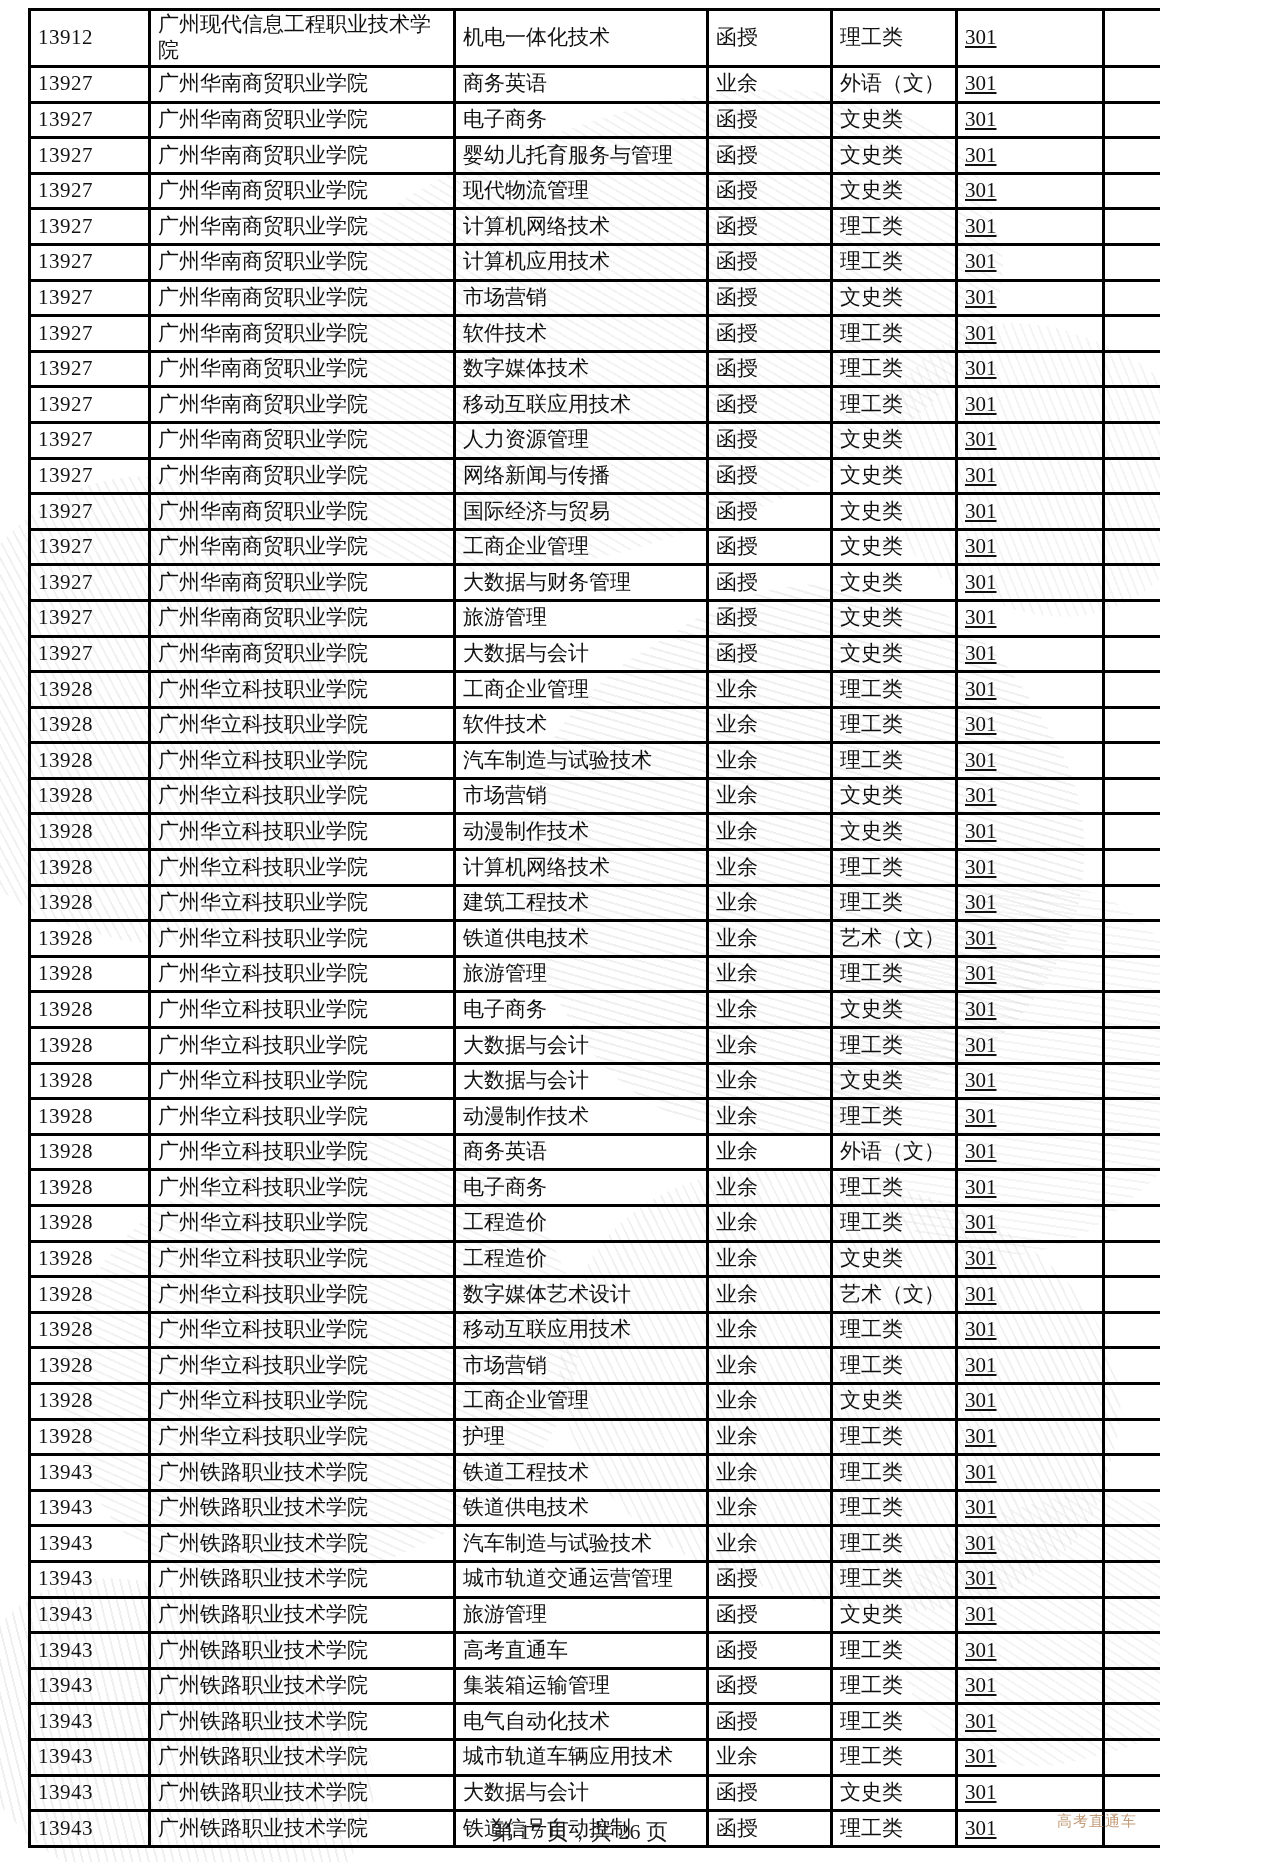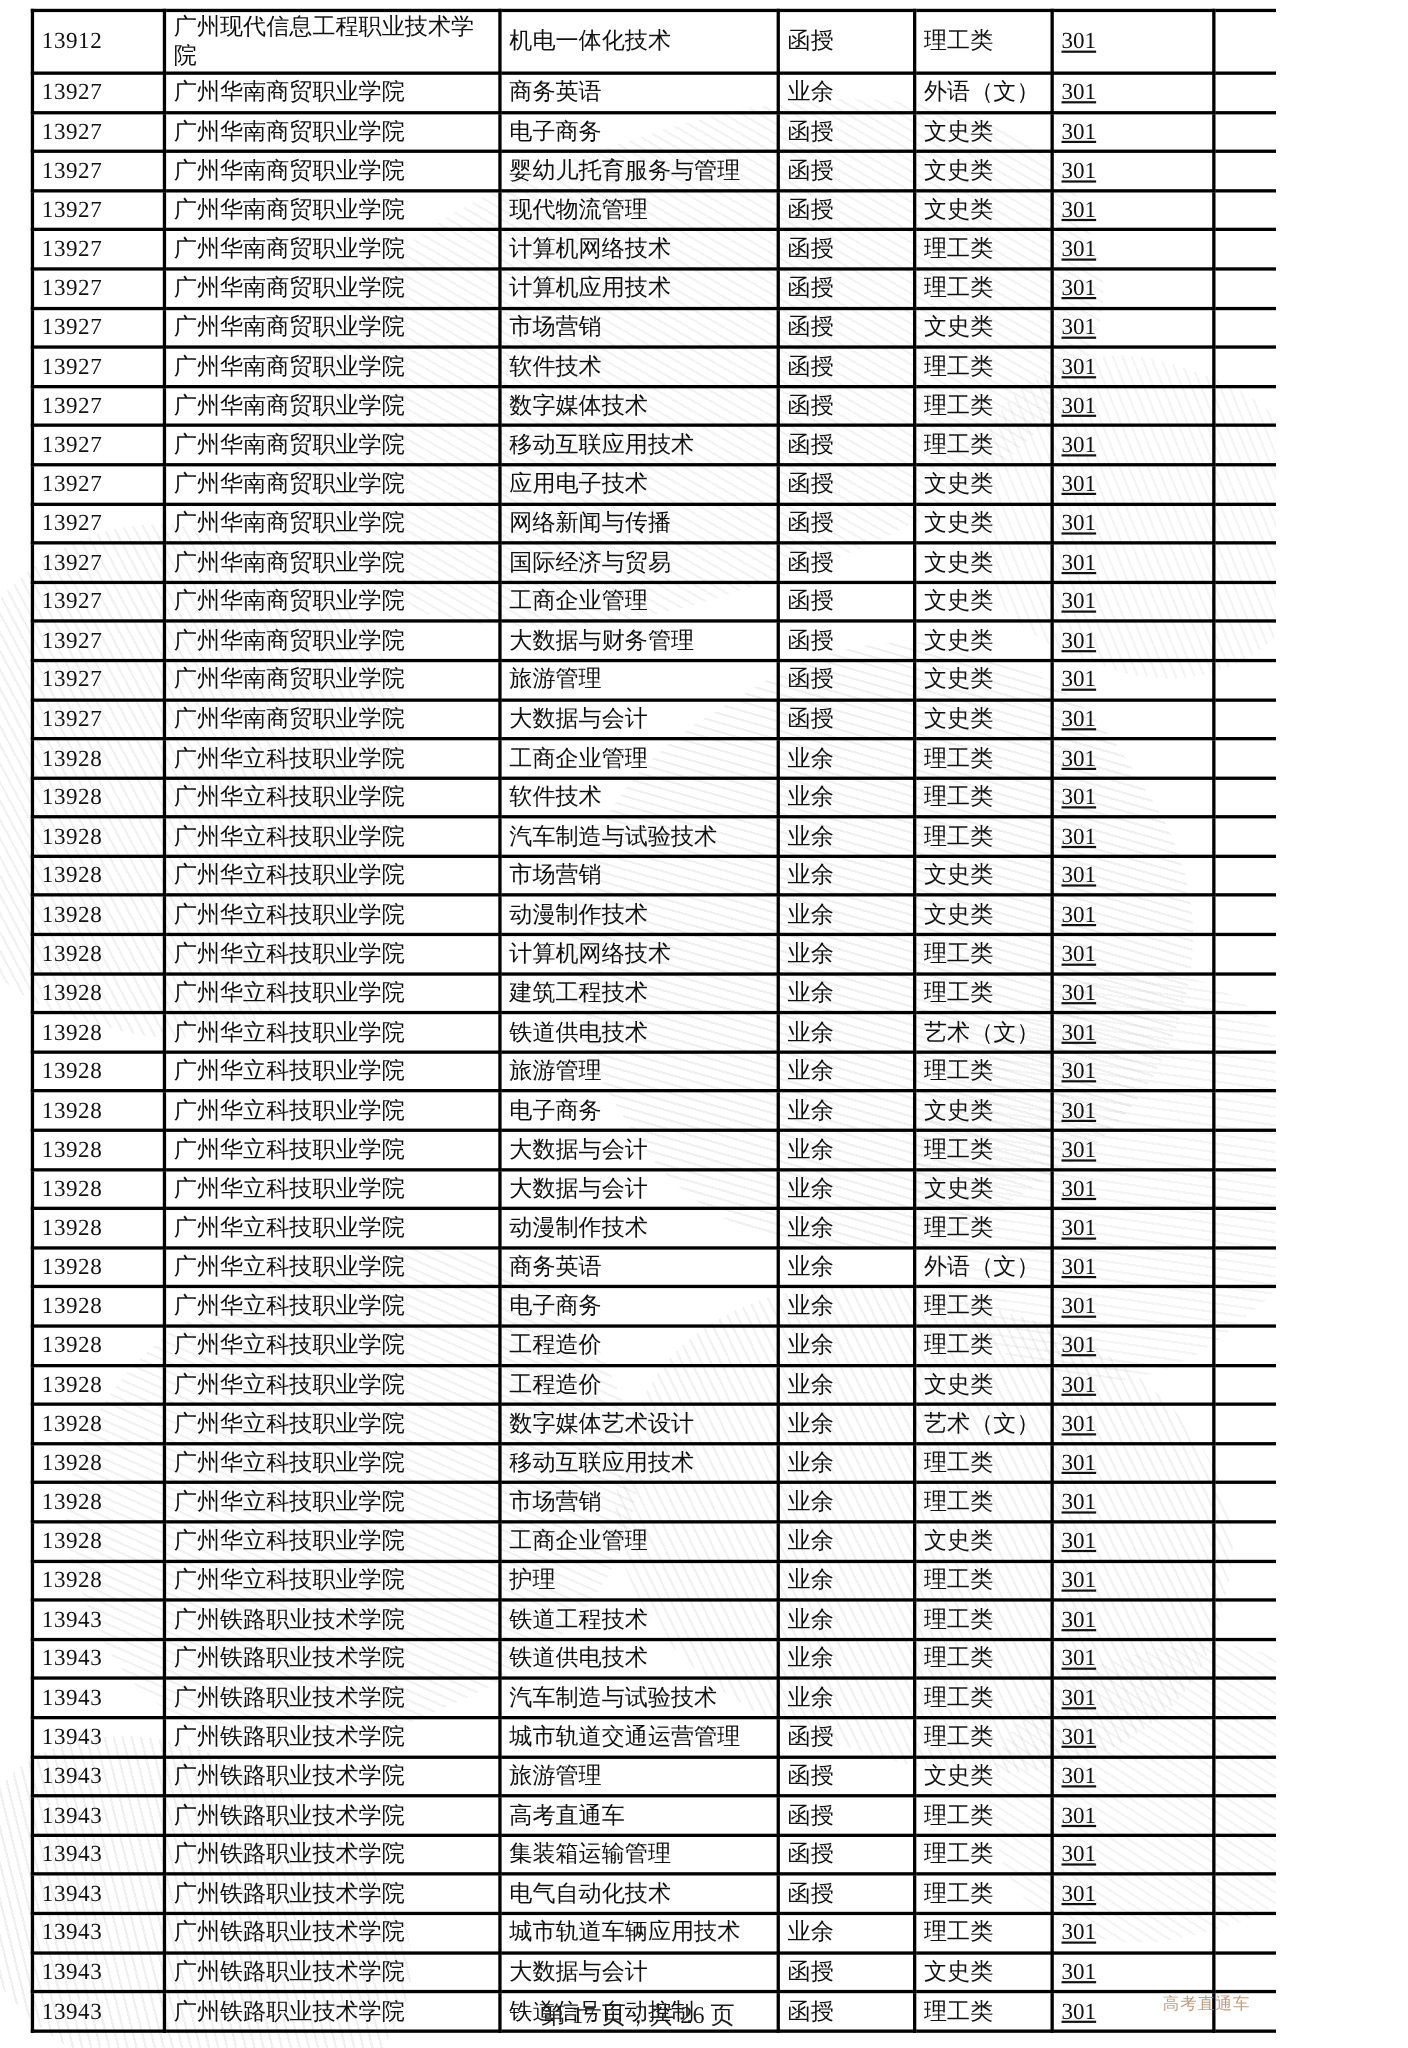--- a/index.html
+++ b/index.html
@@ -199,21 +199,21 @@
           <td class="col-school">广州华南商贸职业学院</td>
           <td class="col-major">移动互联应用技术</td>
           <td class="col-study_form">函授</td>
           <td class="col-category">理工类</td>
           <td class="col-score">301</td>
           <td class="col-note"></td>
         </tr>
         <tr>
           <td class="col-code">13927</td>
           <td class="col-school">广州华南商贸职业学院</td>
-          <td class="col-major">应用电子技术</td>
+          <td class="col-major">人力资源管理</td>
           <td class="col-study_form">函授</td>
           <td class="col-category">文史类</td>
           <td class="col-score">301</td>
           <td class="col-note"></td>
         </tr>
         <tr>
           <td class="col-code">13927</td>
           <td class="col-school">广州华南商贸职业学院</td>
           <td class="col-major">网络新闻与传播</td>
           <td class="col-study_form">函授</td>

